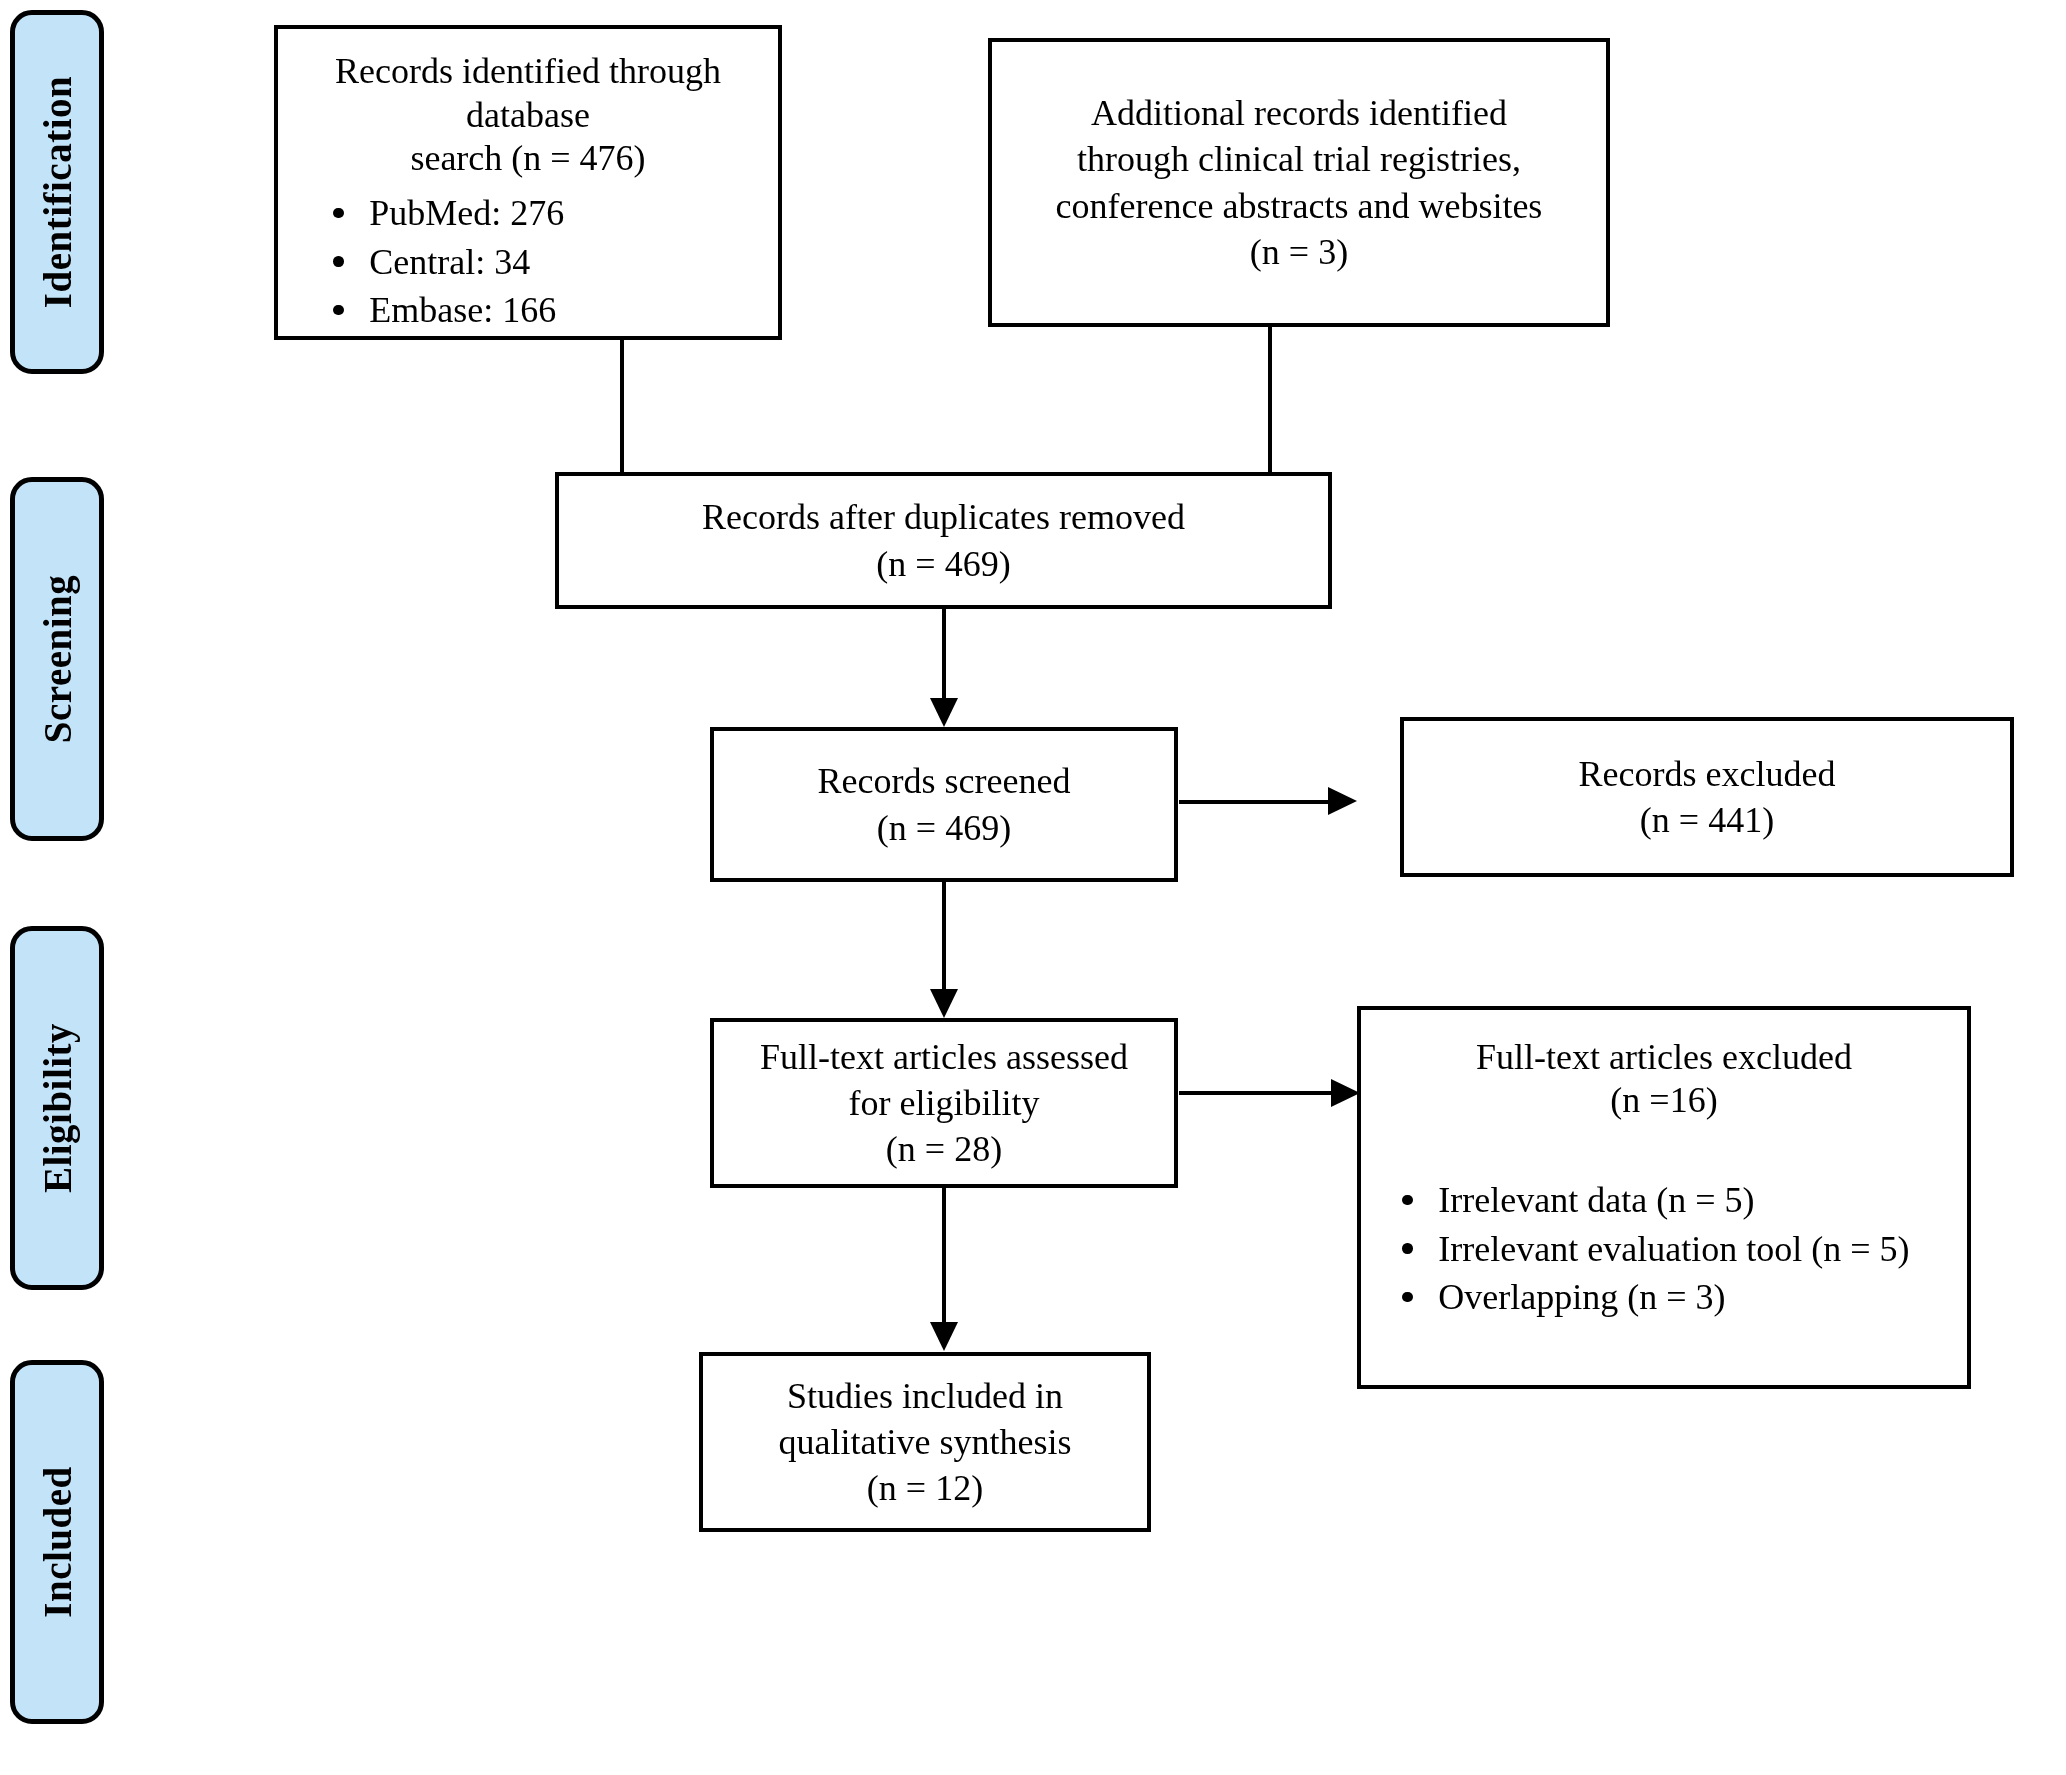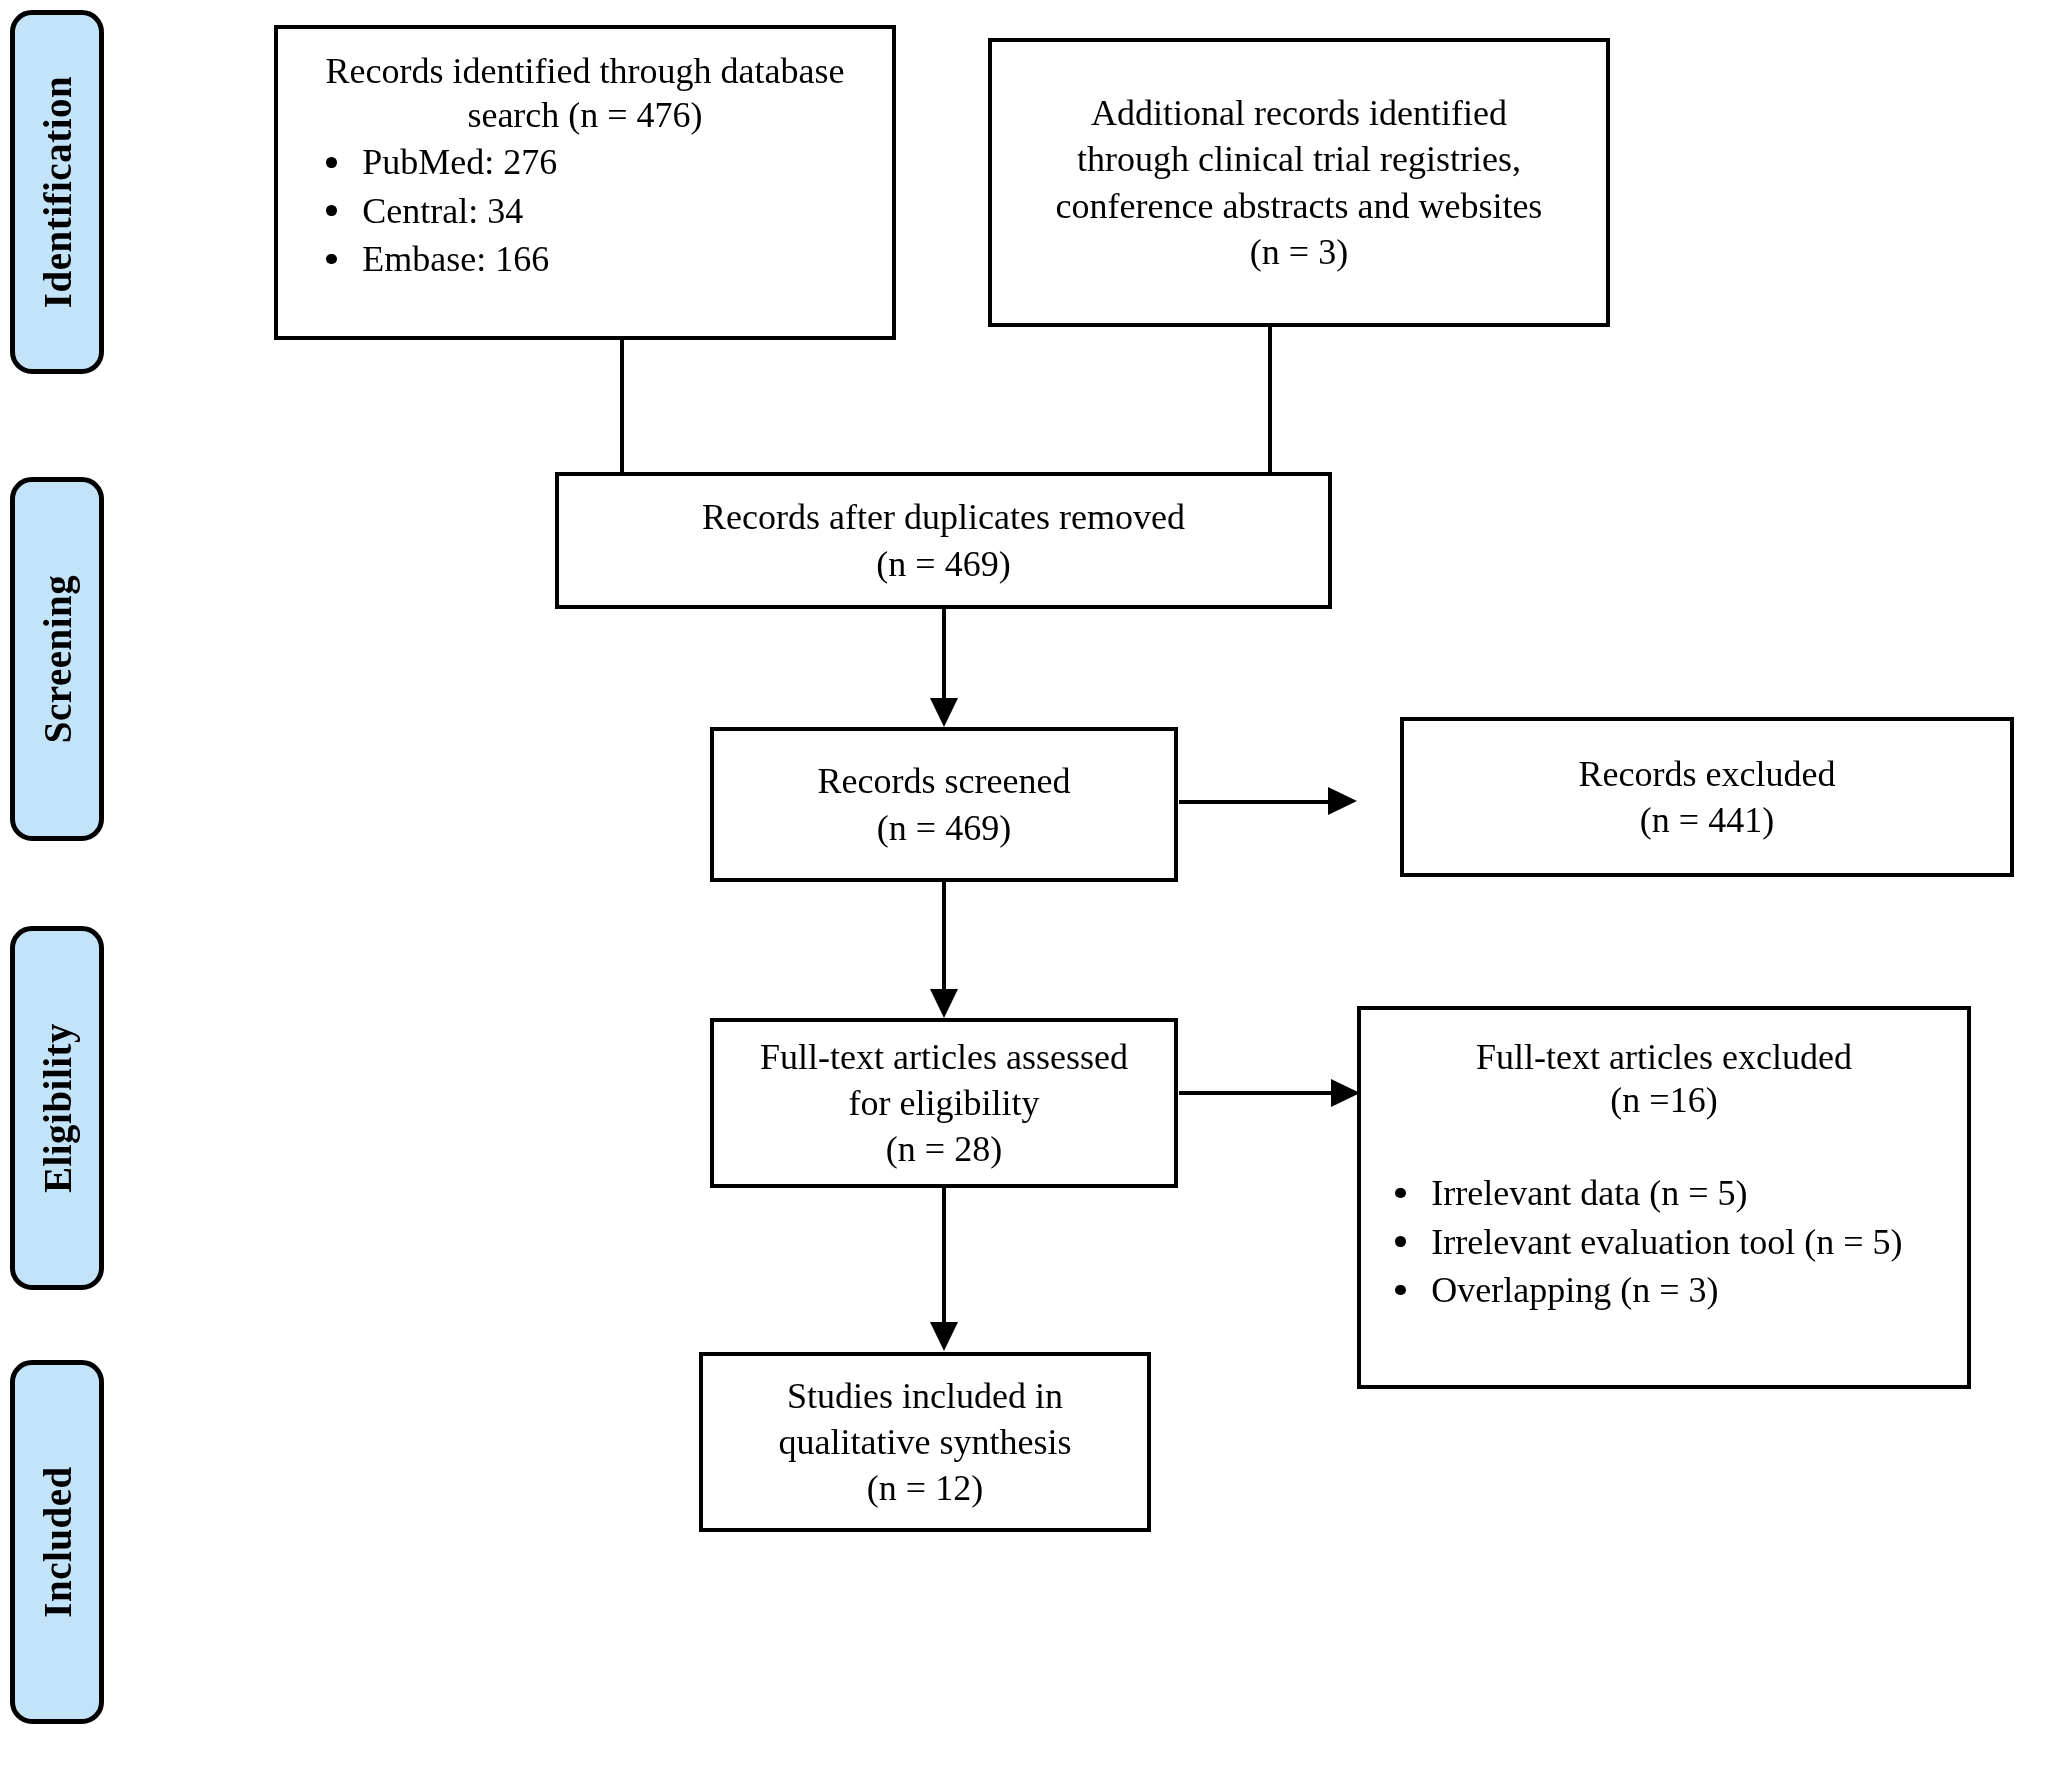--- a/index.html
+++ b/index.html
@@ -54,21 +54,21 @@
     font-size: 36px;
     line-height: 1.28;
     color: #000000;
     white-space: pre-line;
   }
   .flow-box .box-text.tight { line-height: 1.22; }
 
   
   ul.bullets {
     list-style: none;
-    margin: 1px;
+    margin: 8px;
     padding: 0;
     width: 100%;
   }
   ul.bullets li {
     position: relative;
     font-size: 36px;
     line-height: 1.34;
     color: #000000;
     padding-left: 57px;
     text-align: left;
@@ -128,21 +128,21 @@
   </div>
 
   <div class="stage-pill" style="left:10.4px; top:926px; width:94px; height:364px;">
     <span class="stage-label">Eligibility</span>
   </div>
 
   <div class="stage-pill" style="left:10.4px; top:1360px; width:94px; height:364px;">
     <span class="stage-label">Included</span>
   </div>
 
-  <div class="flow-box" style="left:274px; top:24.6px; width:622px; height:315px; justify-content:flex-start; padding-top:21px;">
+  <div class="flow-box" style="left:274px; top:24.6px; width:508px; height:315px; justify-content:flex-start; padding-top:21px;">
     <div class="box-text tight">Records identified through database
 search (n = 476)</div>
     <div class="bullets-wrap bullets-indent">
       <ul class="bullets">
         <li>PubMed: 276</li>
         <li>Central: 34</li>
         <li>Embase: 166</li>
       </ul>
     </div>
   </div>

